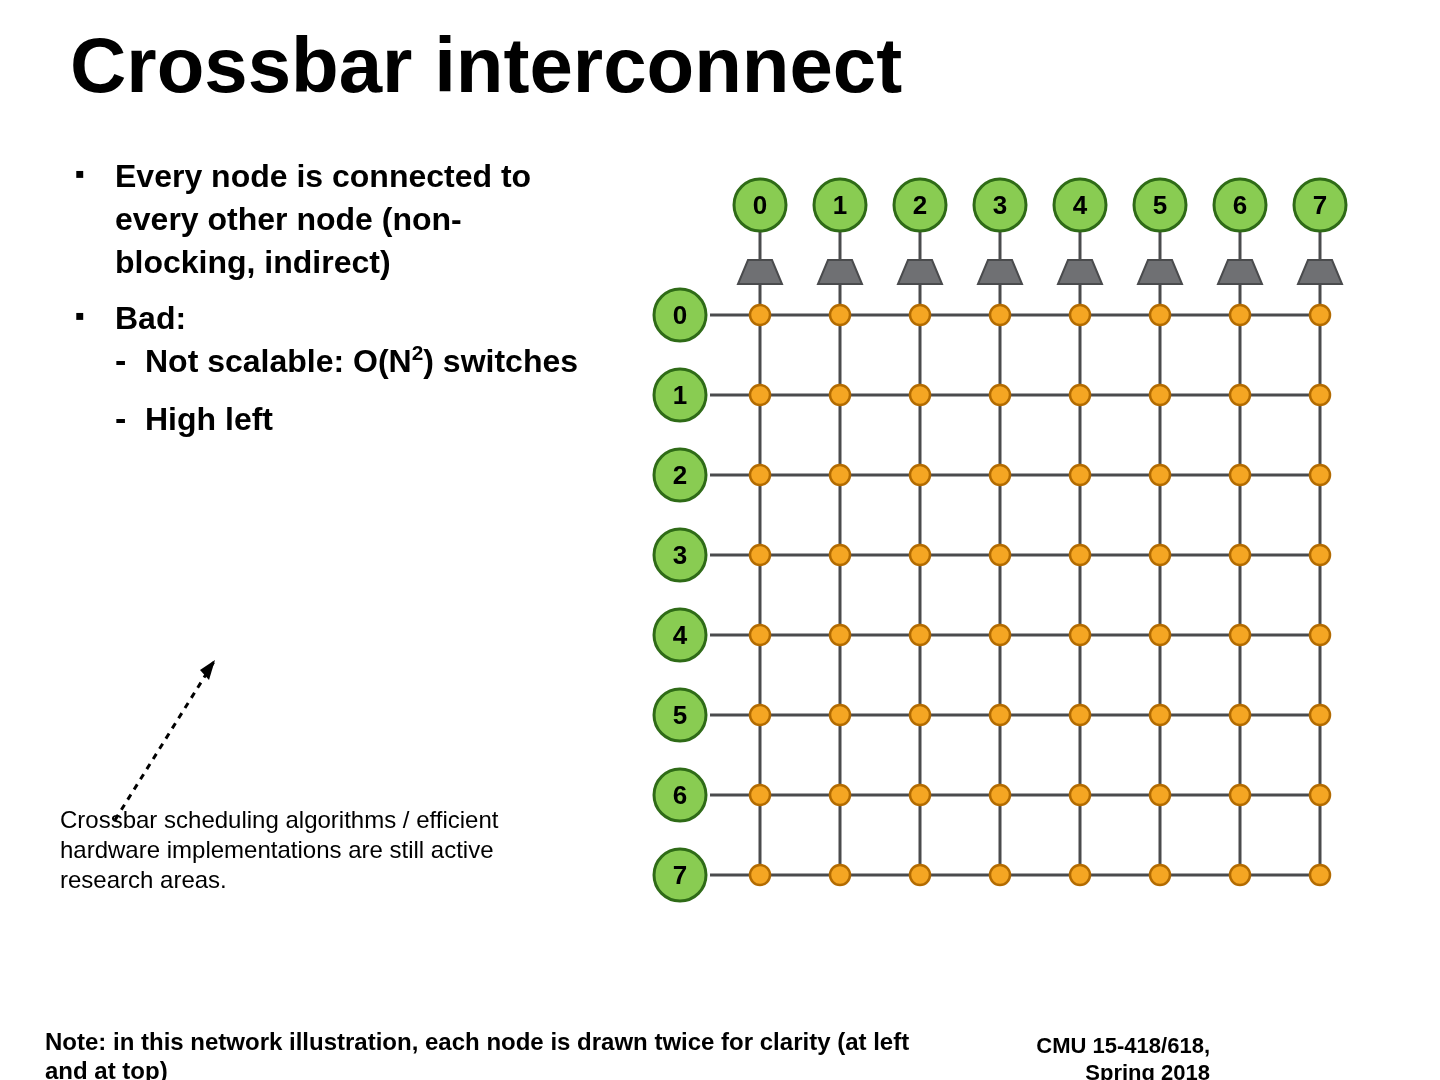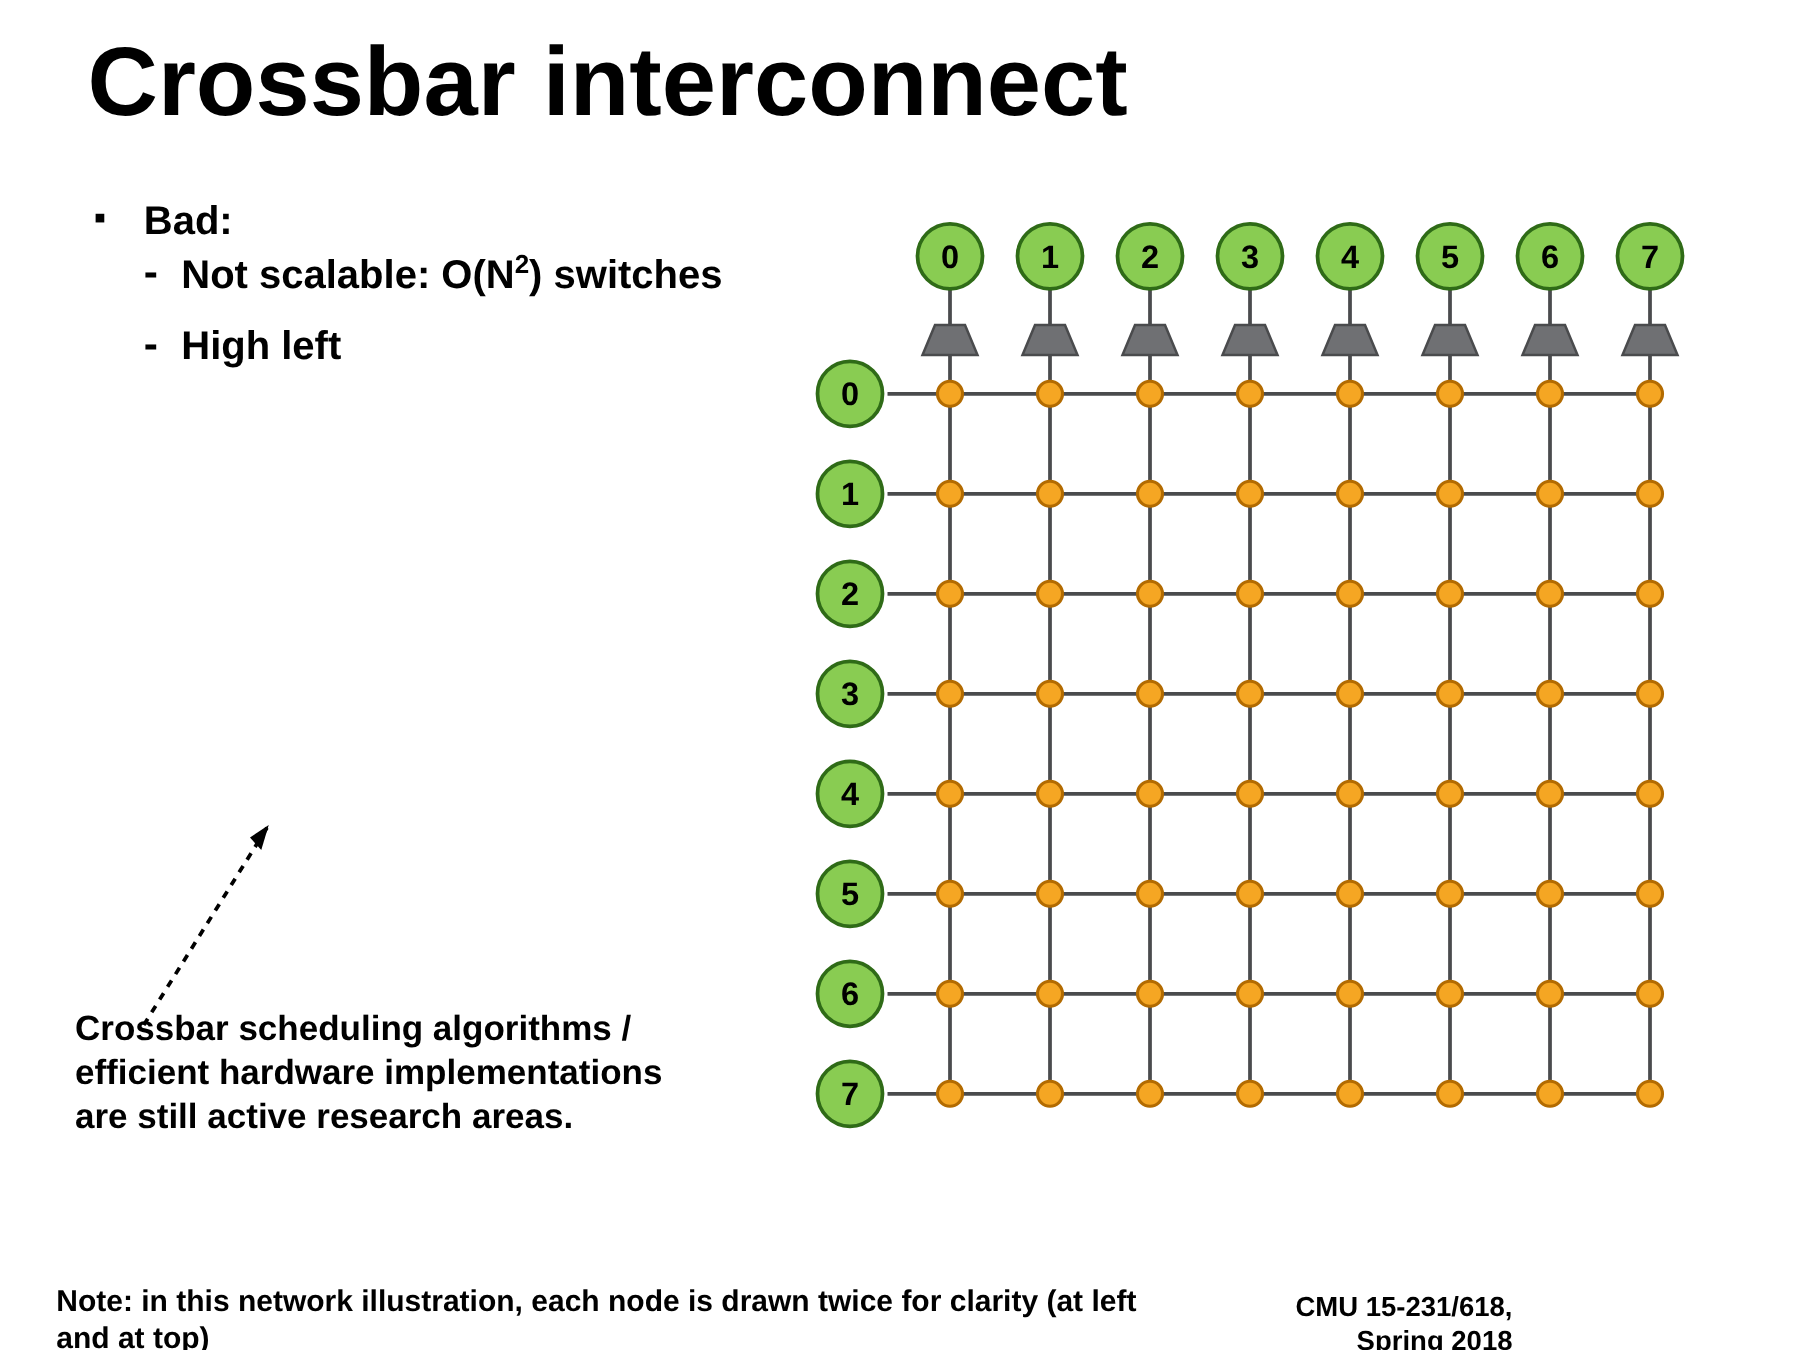--- a/index.html
+++ b/index.html
@@ -51,22 +51,22 @@
     top: -2px;
     font-size: 34px;
     font-weight: bold;
   }
   sup { font-size: 0.65em; }
   .footnote1 {
     position: absolute;
     left: 60px;
     top: 805px;
     width: 480px;
-    font-size: 28px;
-    font-weight: bold;
+    font-size: 24px;
+    font-weight: normal;
     line-height: 1.25;
   }
   .footnote2 {
     position: absolute;
     left: 45px;
     bottom: -6px;
     width: 900px;
     font-size: 24px;
     font-weight: bold;
     line-height: 1.2;
@@ -106,20 +106,21 @@
 </style>
 </head>
 <body>
 
 <div class="slide">
 
   <div class="title">Crossbar interconnect</div>
 
   <div class="content">
     <ul>
+      <li><span>Every node is connected to every other node (non-blocking, indirect)</span></li>
       <li><span>Bad:</span>
         <ul class="sub">
           <li>
             <span><span>Not scalable: O(N</span><sup>2</sup><span>) switches</span></span>
           </li>
           <li><span>High left</span></li>
         </ul>
       </li>
     </ul>
   </div>
@@ -261,17 +262,17 @@
         <text x="40" y="629" text-anchor="middle" font-size="26" font-weight="bold" font-family="Arial">6</text>
         <circle cx="40" cy="700" r="26" fill="#89cc52" stroke="#2f6b17" stroke-width="3"></circle>
         <text x="40" y="709" text-anchor="middle" font-size="26" font-weight="bold" font-family="Arial">7</text>
       </svg>
   </div>
 
 
   <div class="footnote2">Note: in this network illustration, each node is drawn twice for clarity (at left and at top)</div>
 
   <div class="course">
-    <span>CMU 15-231/618,</span><br>
+    <span>CMU 15-418/618,</span><br>
     <span>Spring 2018</span>
   </div>
 
 </div>
 
 </body></html>

